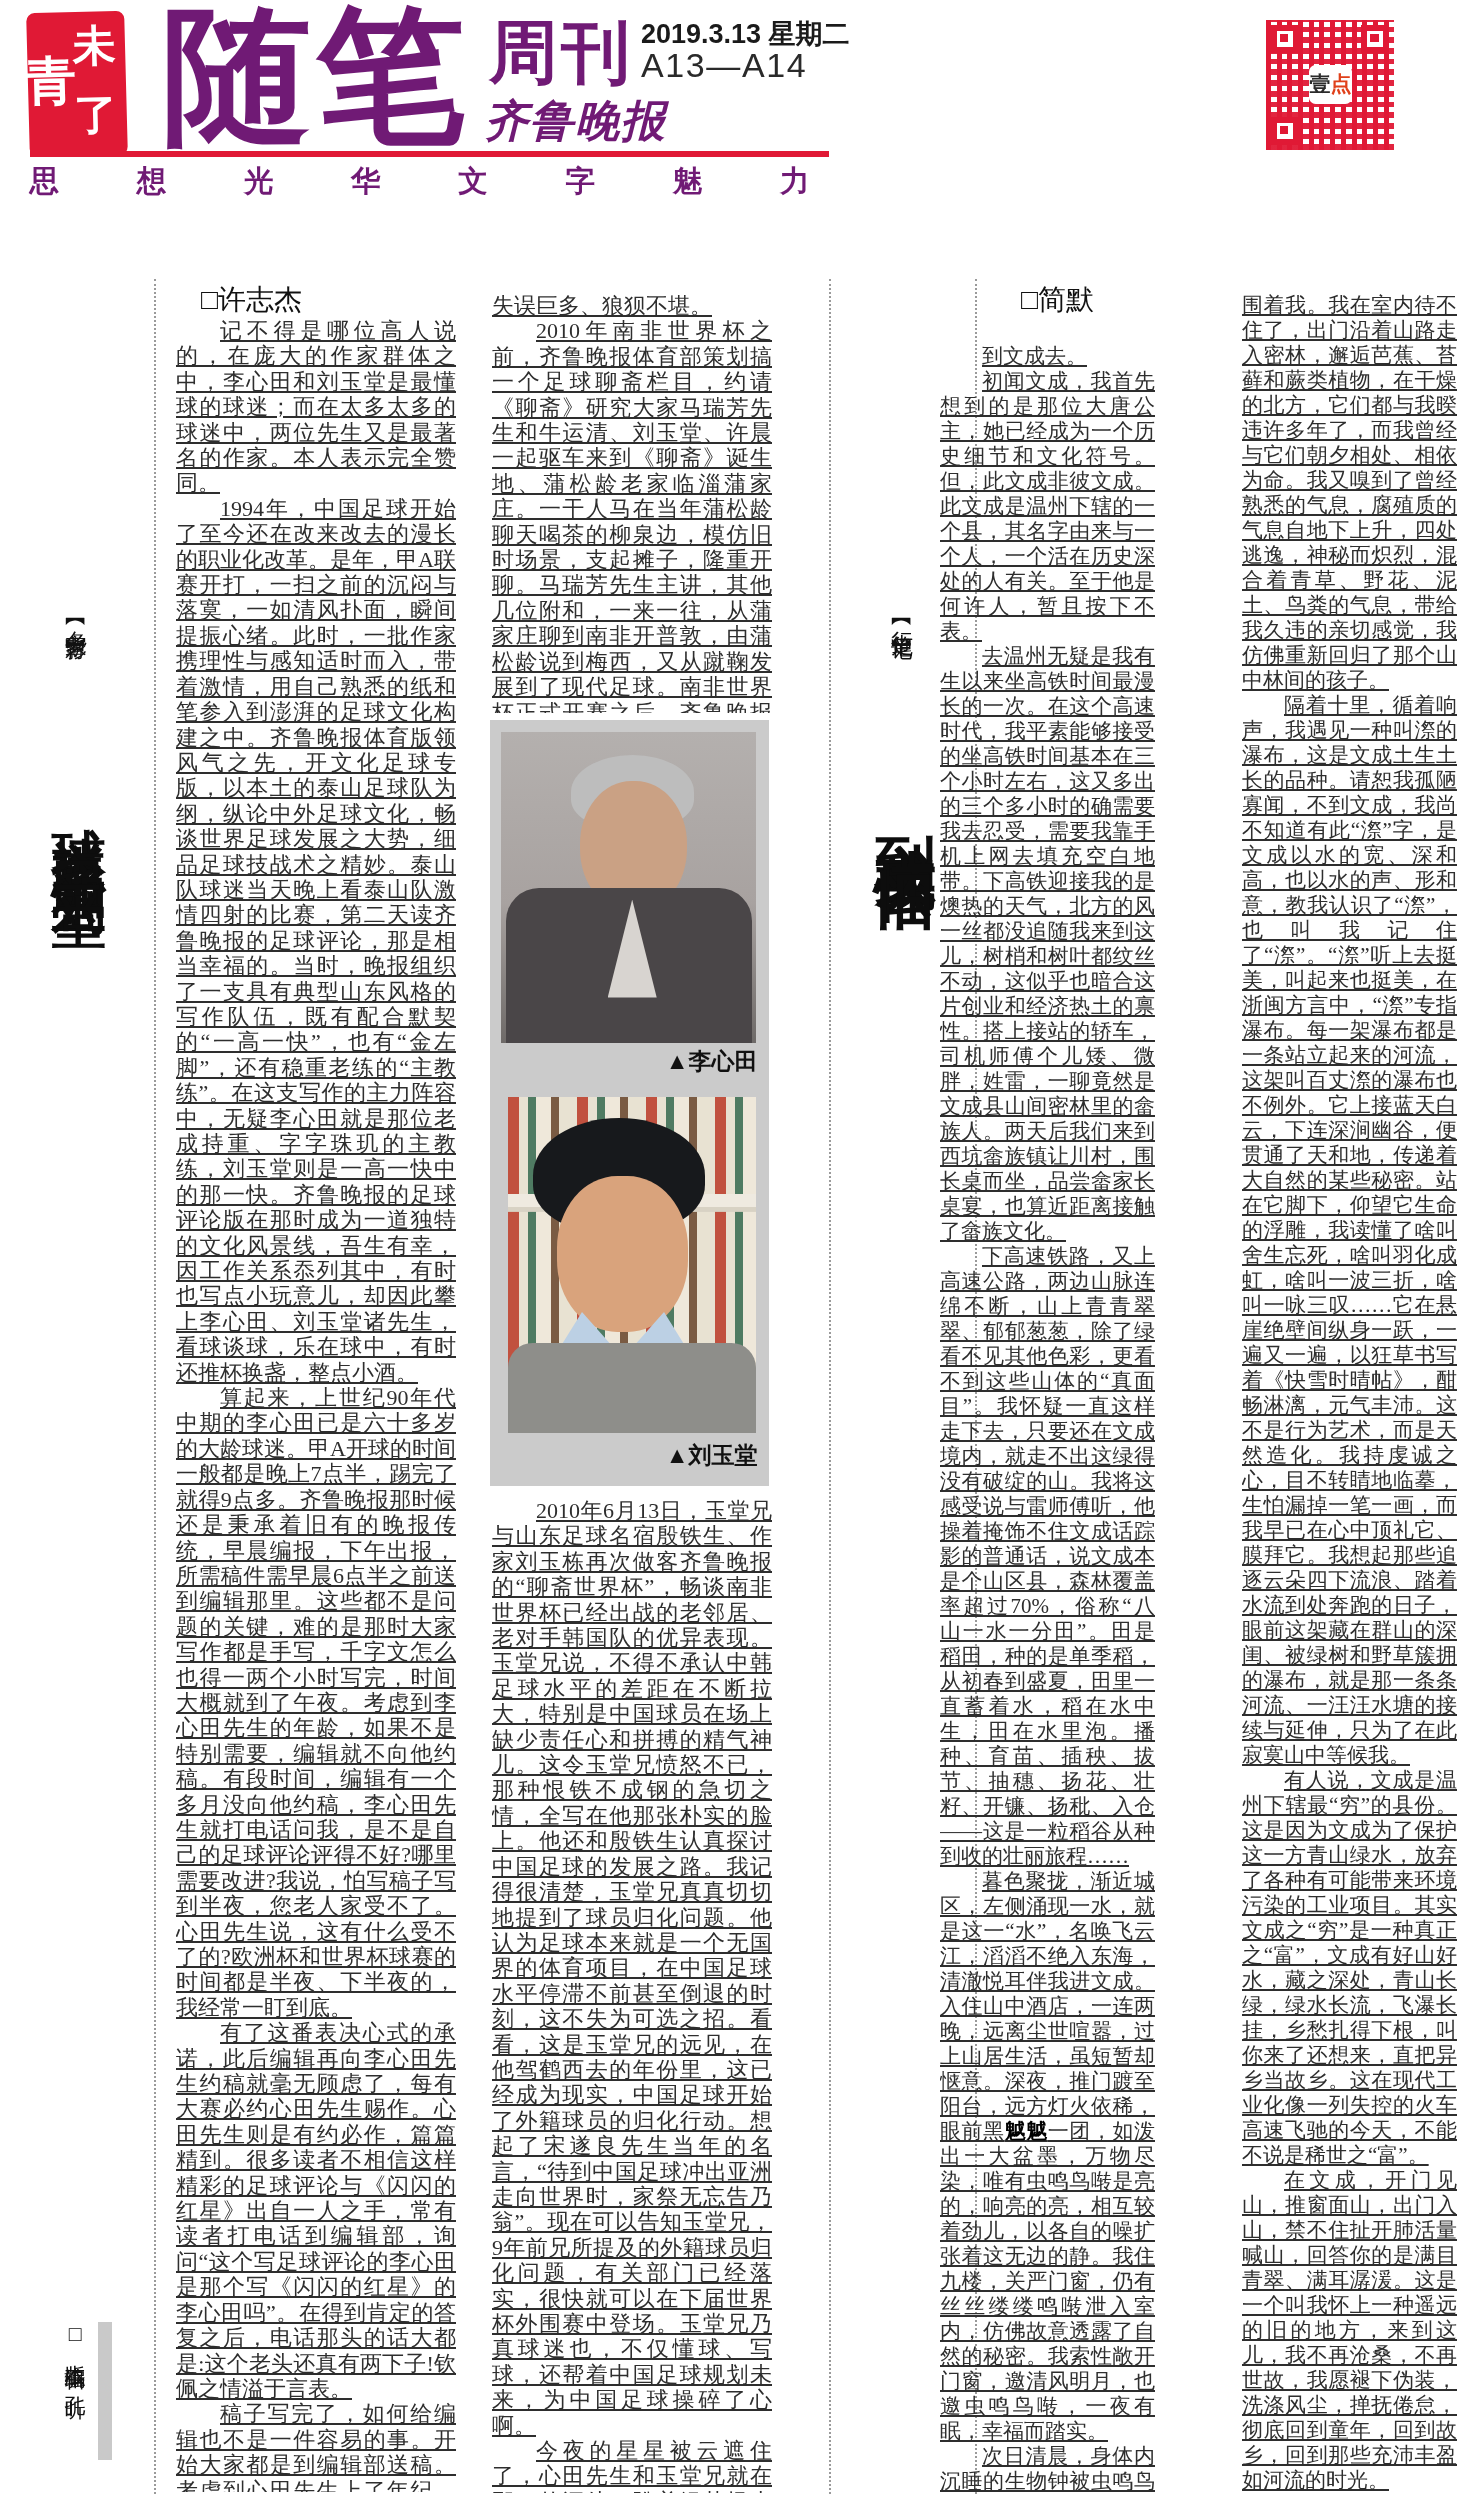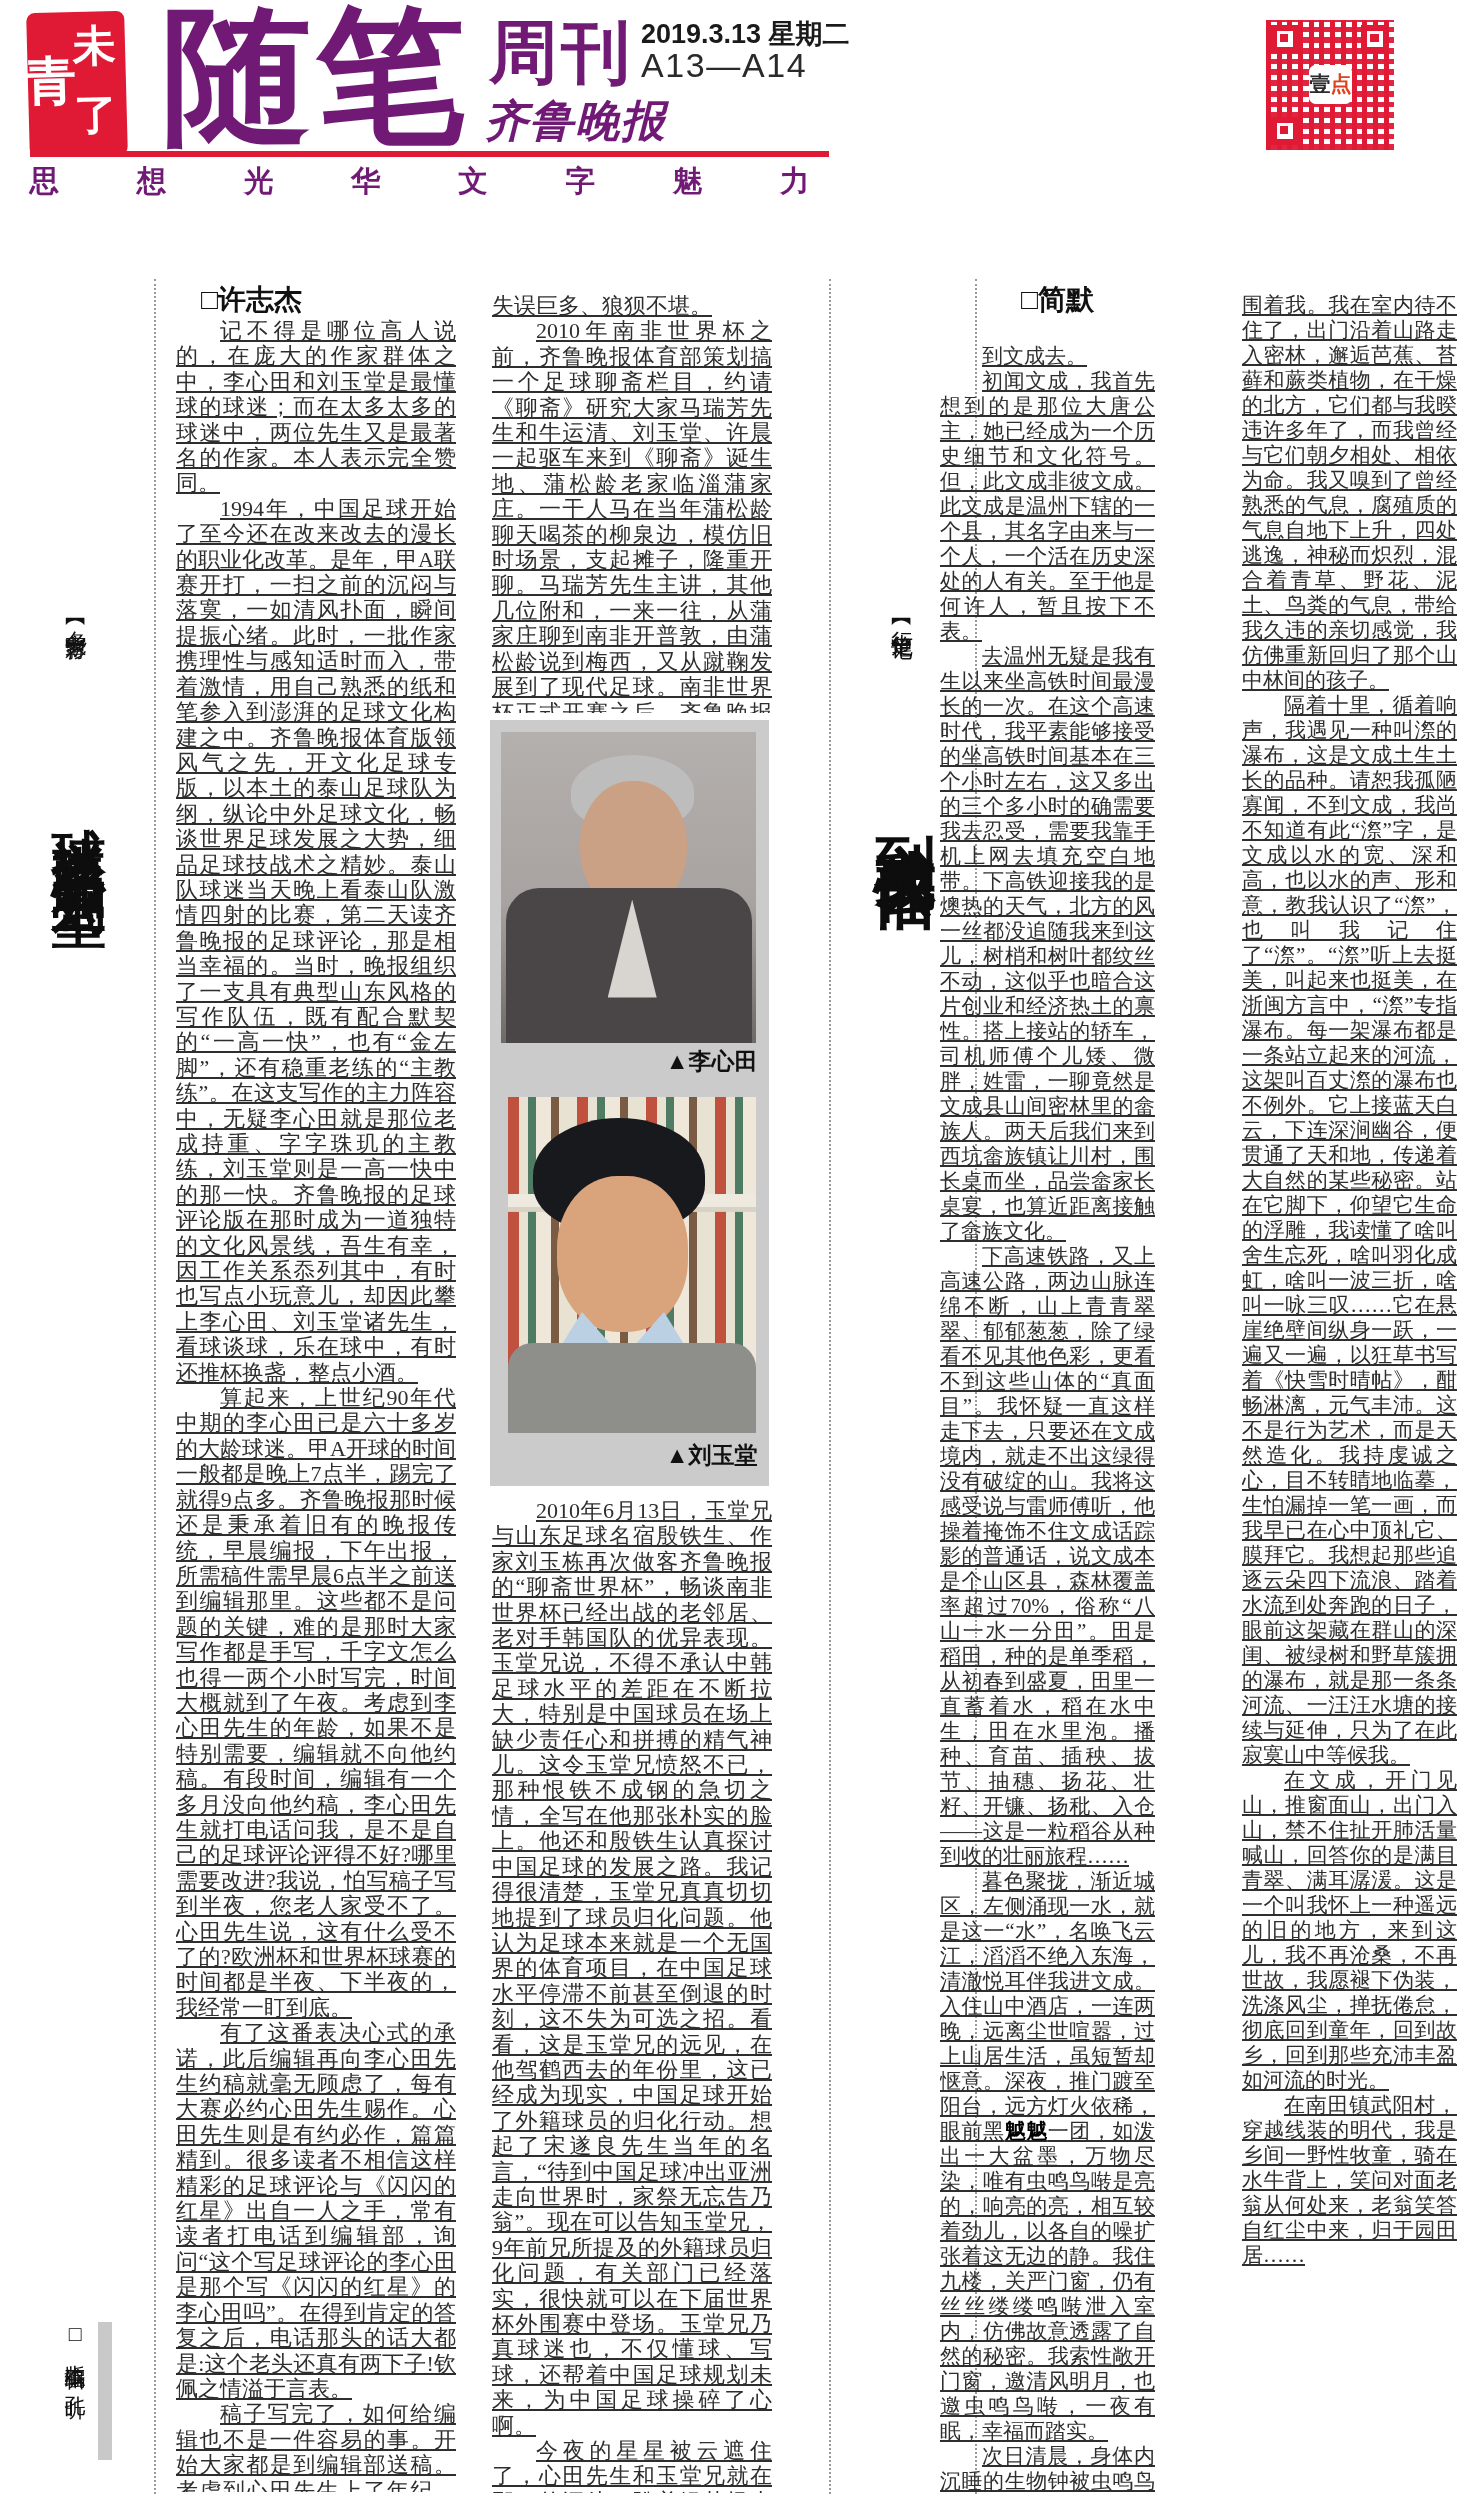--- a/index.html
+++ b/index.html
@@ -32,21 +32,21 @@
         repeating-linear-gradient(90deg,#e01935 0 4.9px,transparent 4.9px 10.7px);
       background-color:#fff;}
   .finder{position:absolute;width:28px;height:28px;border:6.6px solid #e01935;background:#fff;box-sizing:border-box;}
   .finder i{position:absolute;left:3.3px;top:3.3px;width:8.2px;height:8.2px;background:#e01935;}
   .qr-center{position:absolute;left:43px;top:45px;width:43px;height:39px;background:#fff;border-radius:6.6px;
              display:flex;align-items:center;justify-content:center;font-size:21px;font-weight:bold;}
   .qr-center .dot{color:#e0401a;}
 
   
   .dotted{border-left:2.5px dotted #9a9a9a;width:0;}
-  .author{font-size:28px;font-weight:bold;color:#111;padding-left:25px;}
+  .author{font-size:28px;font-weight:normal;color:#111;padding-left:25px;}
   .collabel{font-size:22px;letter-spacing:2.5px;color:#111;}
   .bigtitle{font-weight:800;color:#0d0d0d;line-height:1;}
   .body{font-size:22px;line-height:25.4px;text-align:justify;color:#2e2e2e;overflow:hidden;text-decoration:underline;}
   .body p{margin:0;}
   .body p.ind{text-indent:2em;}
   .body2{font-size:21px;line-height:25px;}
   .bold-inline{font-weight:bold;color:#000;}
 
   
   .panel{left:490px;top:720px;width:279px;height:766px;background:#cbcbcb;}
@@ -173,20 +173,21 @@
     <p class="ind">初闻文成，我首先想到的是那位大唐公主，她已经成为一个历史细节和文化符号。但，此文成非彼文成。此文成是温州下辖的一个县，其名字由来与一个人，一个活在历史深处的人有关。至于他是何许人，暂且按下不表。</p>
     <p class="ind">去温州无疑是我有生以来坐高铁时间最漫长的一次。在这个高速时代，我平素能够接受的坐高铁时间基本在三个小时左右，这又多出的三个多小时的确需要我去忍受，需要我靠手机上网去填充空白地带。下高铁迎接我的是燠热的天气，北方的风一丝都没追随我来到这儿，树梢和树叶都纹丝不动，这似乎也暗合这片创业和经济热土的禀性。搭上接站的轿车，司机师傅个儿矮、微胖，姓雷，一聊竟然是文成县山间密林里的畲族人。两天后我们来到西坑畲族镇让川村，围长桌而坐，品尝畲家长桌宴，也算近距离接触了畲族文化。</p>
     <p class="ind">下高速铁路，又上高速公路，两边山脉连绵不断，山上青青翠翠、郁郁葱葱，除了绿看不见其他色彩，更看不到这些山体的“真面目”。我怀疑一直这样走下去，只要还在文成境内，就走不出这绿得没有破绽的山。我将这感受说与雷师傅听，他操着掩饰不住文成话踪影的普通话，说文成本是个山区县，森林覆盖率超过70%，俗称“八山一水一分田”。田是稻田，种的是单季稻，从初春到盛夏，田里一直蓄着水，稻在水中生，田在水里泡。播种、育苗、插秧、拔节、抽穗、扬花、壮籽、开镰、扬秕、入仓——这是一粒稻谷从种到收的壮丽旅程……</p>
     <p class="ind"><span>暮色聚拢，渐近城区，左侧涌现一水，就是这一“水”，名唤飞云江，滔滔不绝入东海，清澈悦耳伴我进文成。入住山中酒店，一连两晚，远离尘世喧嚣，过上山居生活，虽短暂却惬意。深夜，推门踱至阳台，远方灯火依稀，眼前黑</span><span class="bold-inline">魆魆</span><span>一团，如泼出一大盆墨，万物尽染，唯有虫鸣鸟啭是亮的，响亮的亮，相互较着劲儿，以各自的噪扩张着这无边的静。我住九楼，关严门窗，仍有丝丝缕缕鸣啭泄入室内，仿佛故意透露了自然的秘密。我索性敞开门窗，邀清风明月，也邀虫鸣鸟啭，一夜有眠，幸福而踏实。</span></p>
     <p class="ind">次日清晨，身体内沉睡的生物钟被虫鸣鸟啭唤醒，新的一天开始了。叫了一夜的它们仍然兴致盎然，在这山里一刻不停地歌唱着。我惊讶地发现我在树中、在林中，松柏樟枫榕，还有一些叫不出名字的树，它们每一棵都那么高大挺直，那么相貌堂堂，此刻正肩并着肩、手挽着手，从四面包</p>
   </div>
 
   <div class="abs body body2" style="left:1242px;top:293px;width:215px;height:2200px;">
     <p>围着我。我在室内待不住了，出门沿着山路走入密林，邂逅芭蕉、苔藓和蕨类植物，在干燥的北方，它们都与我暌违许多年了，而我曾经与它们朝夕相处、相依为命。我又嗅到了曾经熟悉的气息，腐殖质的气息自地下上升，四处逃逸，神秘而炽烈，混合着青草、野花、泥土、鸟粪的气息，带给我久违的亲切感觉，我仿佛重新回归了那个山中林间的孩子。</p>
     <p class="ind">隔着十里，循着响声，我遇见一种叫漈的瀑布，这是文成土生土长的品种。请恕我孤陋寡闻，不到文成，我尚不知道有此“漈”字，是文成以水的宽、深和高，也以水的声、形和意，教我认识了“漈”，也叫我记住了“漈”。“漈”听上去挺美，叫起来也挺美，在浙闽方言中，“漈”专指瀑布。每一架瀑布都是一条站立起来的河流，这架叫百丈漈的瀑布也不例外。它上接蓝天白云，下连深涧幽谷，便贯通了天和地，传递着大自然的某些秘密。站在它脚下，仰望它生命的浮雕，我读懂了啥叫舍生忘死，啥叫羽化成虹，啥叫一波三折，啥叫一咏三叹……它在悬崖绝壁间纵身一跃，一遍又一遍，以狂草书写着《快雪时晴帖》，酣畅淋漓，元气丰沛。这不是行为艺术，而是天然造化。我持虔诚之心，目不转睛地临摹，生怕漏掉一笔一画，而我早已在心中顶礼它、膜拜它。我想起那些追逐云朵四下流浪、踏着水流到处奔跑的日子，眼前这架藏在群山的深闺、被绿树和野草簇拥的瀑布，就是那一条条河流、一汪汪水塘的接续与延伸，只为了在此寂寞山中等候我。</p>
+    <p class="ind">有人说，文成是温州下辖最“穷”的县份。这是因为文成为了保护这一方青山绿水，放弃了各种有可能带来环境污染的工业项目。其实文成之“穷”是一种真正之“富”，文成有好山好水，藏之深处，青山长绿，绿水长流，飞瀑长挂，乡愁扎得下根，叫你来了还想来，直把异乡当故乡。这在现代工业化像一列失控的火车高速飞驰的今天，不能不说是稀世之“富”。</p>
     <p class="ind">在文成，开门见山，推窗面山，出门入山，禁不住扯开肺活量喊山，回答你的是满目青翠、满耳潺湲。这是一个叫我怀上一种遥远的旧的地方，来到这儿，我不再沧桑，不再世故，我愿褪下伪装，洗涤风尘，掸抚倦怠，彻底回到童年，回到故乡，回到那些充沛丰盈如河流的时光。</p>
     <p class="ind">在南田镇武阳村，穿越线装的明代，我是乡间一野性牧童，骑在水牛背上，笑问对面老翁从何处来，老翁笑答自红尘中来，归于园田居……</p>
 
   </div>
 
   <div class="abs graybar"></div>
   <div class="abs vert editor">□本版编辑  孔昕</div>
 
 </div>
 

